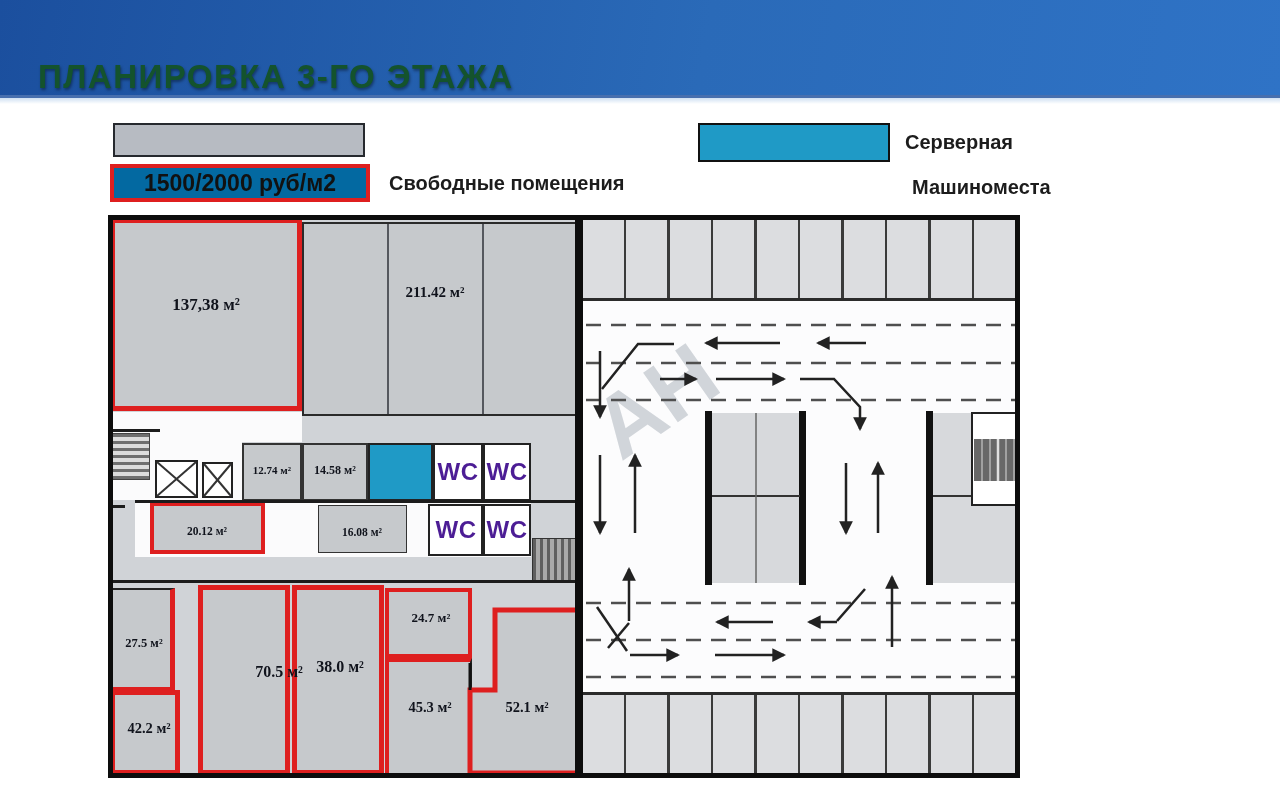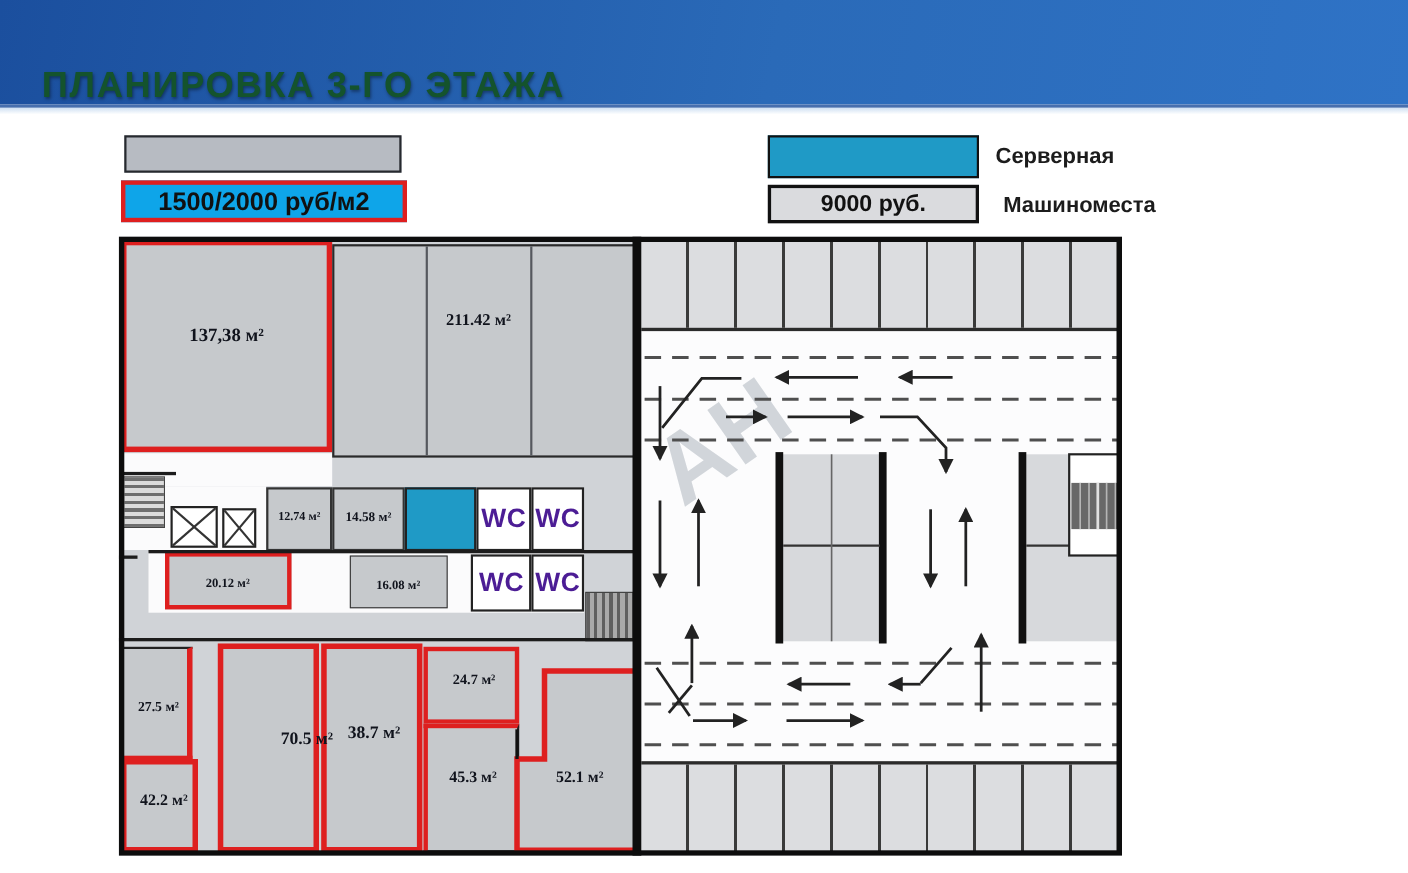--- a/index.html
+++ b/index.html
@@ -39,30 +39,28 @@
 <body>
 
 <div id="stage">
 
   <div class="hdr"></div>
   <div class="hdr-strip"></div>
   <div class="title">ПЛАНИРОВКА 3-ГО ЭТАЖА</div>
 
   <div class="sw" style="left:113px;top:123px;width:252px;height:34px;background:#b7bbc2;border:2.5px solid #26292e;"></div>
 
-  <div class="sw" style="left:110px;top:164px;width:260px;height:38px;background:#0ea5e9;border:4px solid #de1f1f;">
+  <div class="sw" style="left:110px;top:164px;width:260px;height:38px;background:#0369a1;border:4px solid #de1f1f;">
     <span class="sw-txt">1500/2000 руб/м2</span>
   </div>
+  <div class="lg-lbl" style="left:389px;top:172px;">Свободные помещения</div>
 
   <div class="sw" style="left:698px;top:123px;width:192px;height:39px;background:#1f9ac6;border:2.5px solid #111;"></div>
   <div class="lg-lbl" style="left:905px;top:131px;">Серверная</div>
 
-  <div class="sw" style="left:698px;top:168px;width:192px;height:35px;background:#dadbde;border:3px solid #111;">
-    <span class="sw-txt" style="font-size:21px;">9000 руб.</span>
-  </div>
   <div class="lg-lbl" style="left:912px;top:176px;">Машиноместа</div>
 
   <div id="plan">
 
     <div class="abs" style="left:475px;top:0;width:437px;height:563px;background:#fcfcfd;"></div>
     <div class="abs band" style="left:475px;top:4px;width:437px;height:82px;border-bottom:3px solid #2b2b2b;"></div>
     <div class="abs band" style="left:475px;top:477px;width:437px;height:82px;border-top:3px solid #2b2b2b;"></div>
 
     <div class="abs white" style="left:0;top:197px;width:194px;height:30px;"></div>
     <div class="abs white" style="left:0;top:227px;width:134px;height:58px;"></div>
@@ -185,21 +183,21 @@
 
     <div class="arealbl" style="left:98px;top:90px;font-size:17px;">137,38 м²</div>
     <div class="arealbl" style="left:327px;top:77px;font-size:15px;">211.42 м²</div>
     <div class="arealbl" style="left:164px;top:255px;font-size:11px;">12.74 м²</div>
     <div class="arealbl" style="left:227px;top:255px;font-size:12px;">14.58 м²</div>
     <div class="arealbl" style="left:99px;top:316px;font-size:11.5px;">20.12 м²</div>
     <div class="arealbl" style="left:254px;top:317px;font-size:11.5px;">16.08 м²</div>
     <div class="arealbl" style="left:36px;top:428px;font-size:12.5px;">27.5 м²</div>
     <div class="arealbl" style="left:41px;top:513px;font-size:14.5px;">42.2 м²</div>
     <div class="arealbl" style="left:139px;top:457px;font-size:16px;margin-left:32px;">70.5 м²</div>
-    <div class="arealbl" style="left:232px;top:452px;font-size:16px;">38.7 м²</div>
+    <div class="arealbl" style="left:232px;top:452px;font-size:16px;">38.0 м²</div>
     <div class="arealbl" style="left:323px;top:403px;font-size:13px;">24.7 м²</div>
     <div class="arealbl" style="left:322px;top:492px;font-size:14.5px;">45.3 м²</div>
     <div class="arealbl" style="left:419px;top:492px;font-size:14.5px;">52.1 м²</div>
 
     <div class="wclbl" style="left:350px;top:257px;">WC</div>
     <div class="wclbl" style="left:399px;top:257px;">WC</div>
     <div class="wclbl" style="left:348px;top:315px;">WC</div>
     <div class="wclbl" style="left:399px;top:315px;">WC</div>
   </div>
 </div>

